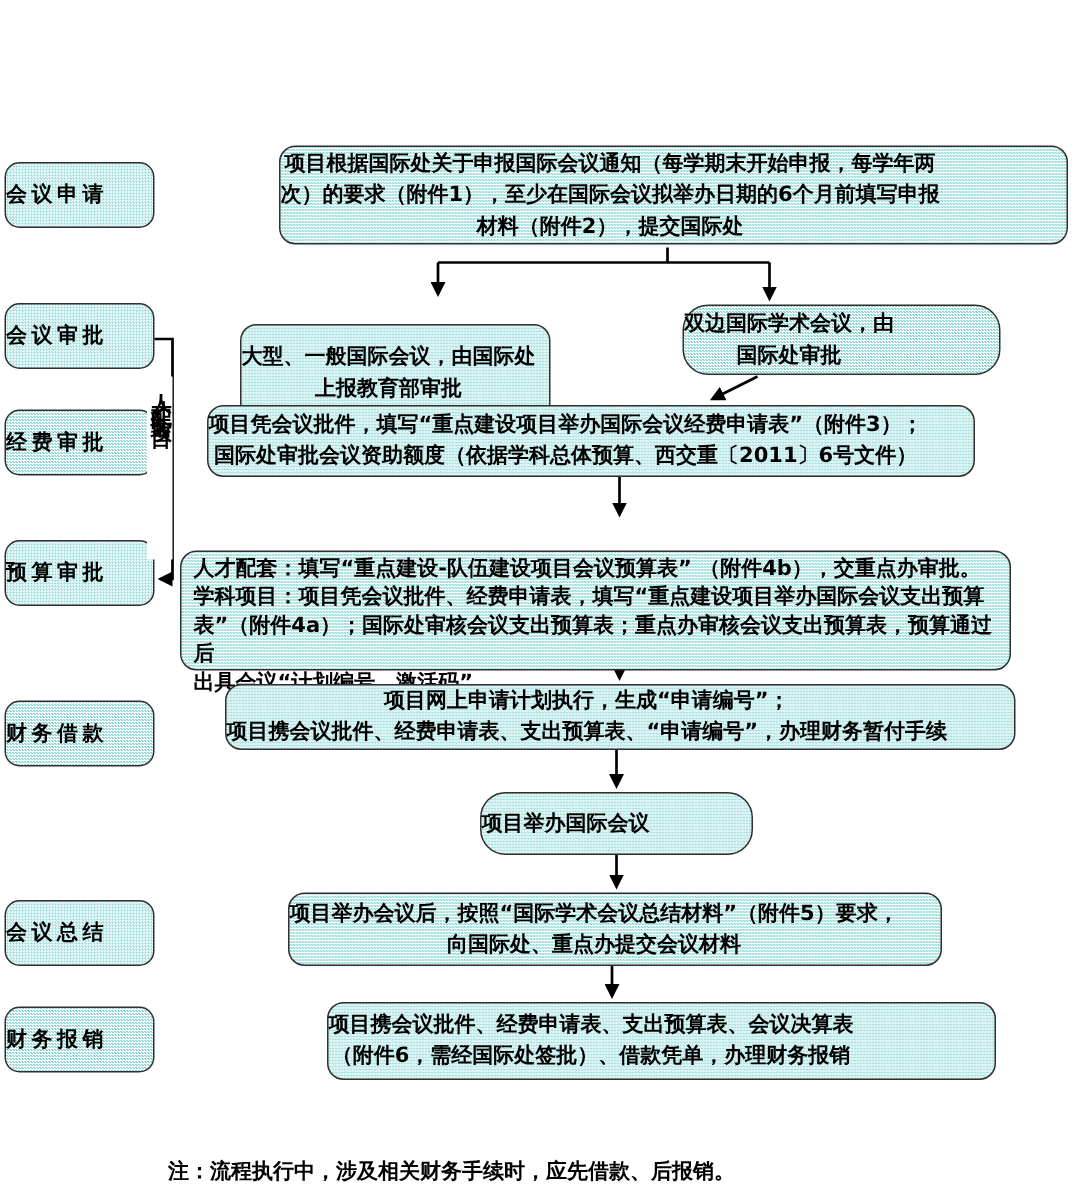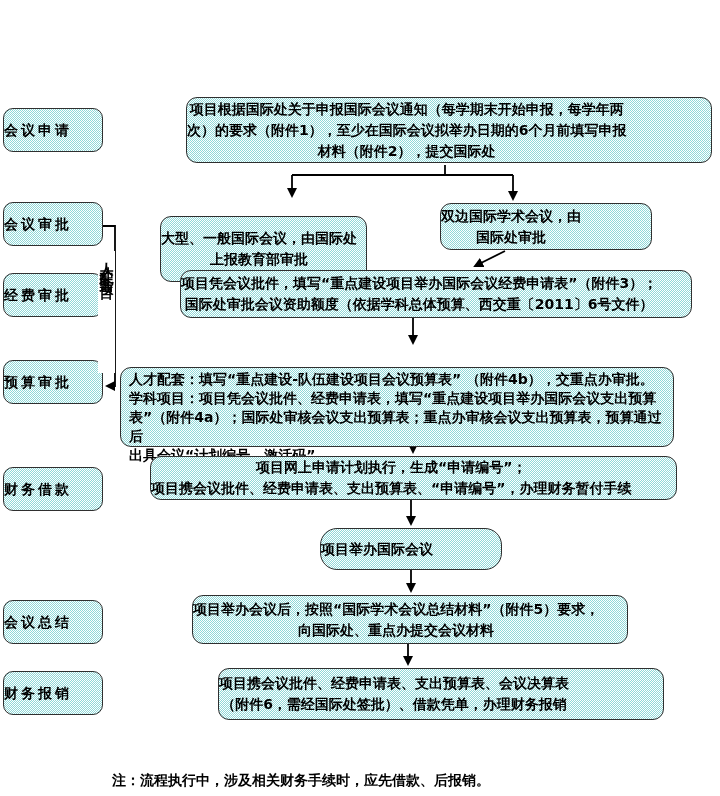--- a/index.html
+++ b/index.html
@@ -15,22 +15,22 @@
     background-image:conic-gradient(#8fd8d8 25%,#ffffff 0 50%,#8fd8d8 0 75%,#ffffff 0);
     background-size:2px 2px;
     display:flex;align-items:center;justify-content:flex-start;
     font-size:14px;line-height:21px;font-weight:bold;
   }
   .ctr{text-align:center;white-space:pre-wrap;}
   .lft{text-align:left;white-space:pre-wrap;}
   .stage{left:3px;width:100px;height:44px;border-radius:10px;letter-spacing:3px;}
   #b1{left:186px;top:97px;width:526px;height:66px;}
   #b2l{left:160px;top:216px;width:207px;height:66px;}
-  #b2r{left:440px;top:203px;width:212px;height:47px;}
-  #b3{left:138px;top:270px;width:512px;height:48px;margin-left:42px;}
+  #b2r{left:455px;top:203px;width:212px;height:47px;border-radius:17px;}
+  #b3{left:138px;top:270px;width:512px;height:48px;}
   #b4{left:120px;top:367px;width:554px;height:80px;align-items:flex-start;
       line-height:19px;padding:2px 8px;}
   #b5{left:150px;top:456px;width:527px;height:44px;}
   #b6{left:320px;top:528px;width:182px;height:42px;border-radius:17px;}
   #b7{left:192px;top:595px;width:436px;height:49px;}
   #b8{left:218px;top:668px;width:446px;height:52px;}
   #arrows{position:absolute;left:0;top:0;width:720px;height:796px;}
   #vlabel{
     position:absolute;left:98px;top:251px;height:122px;
     writing-mode:vertical-rl;text-orientation:upright;

